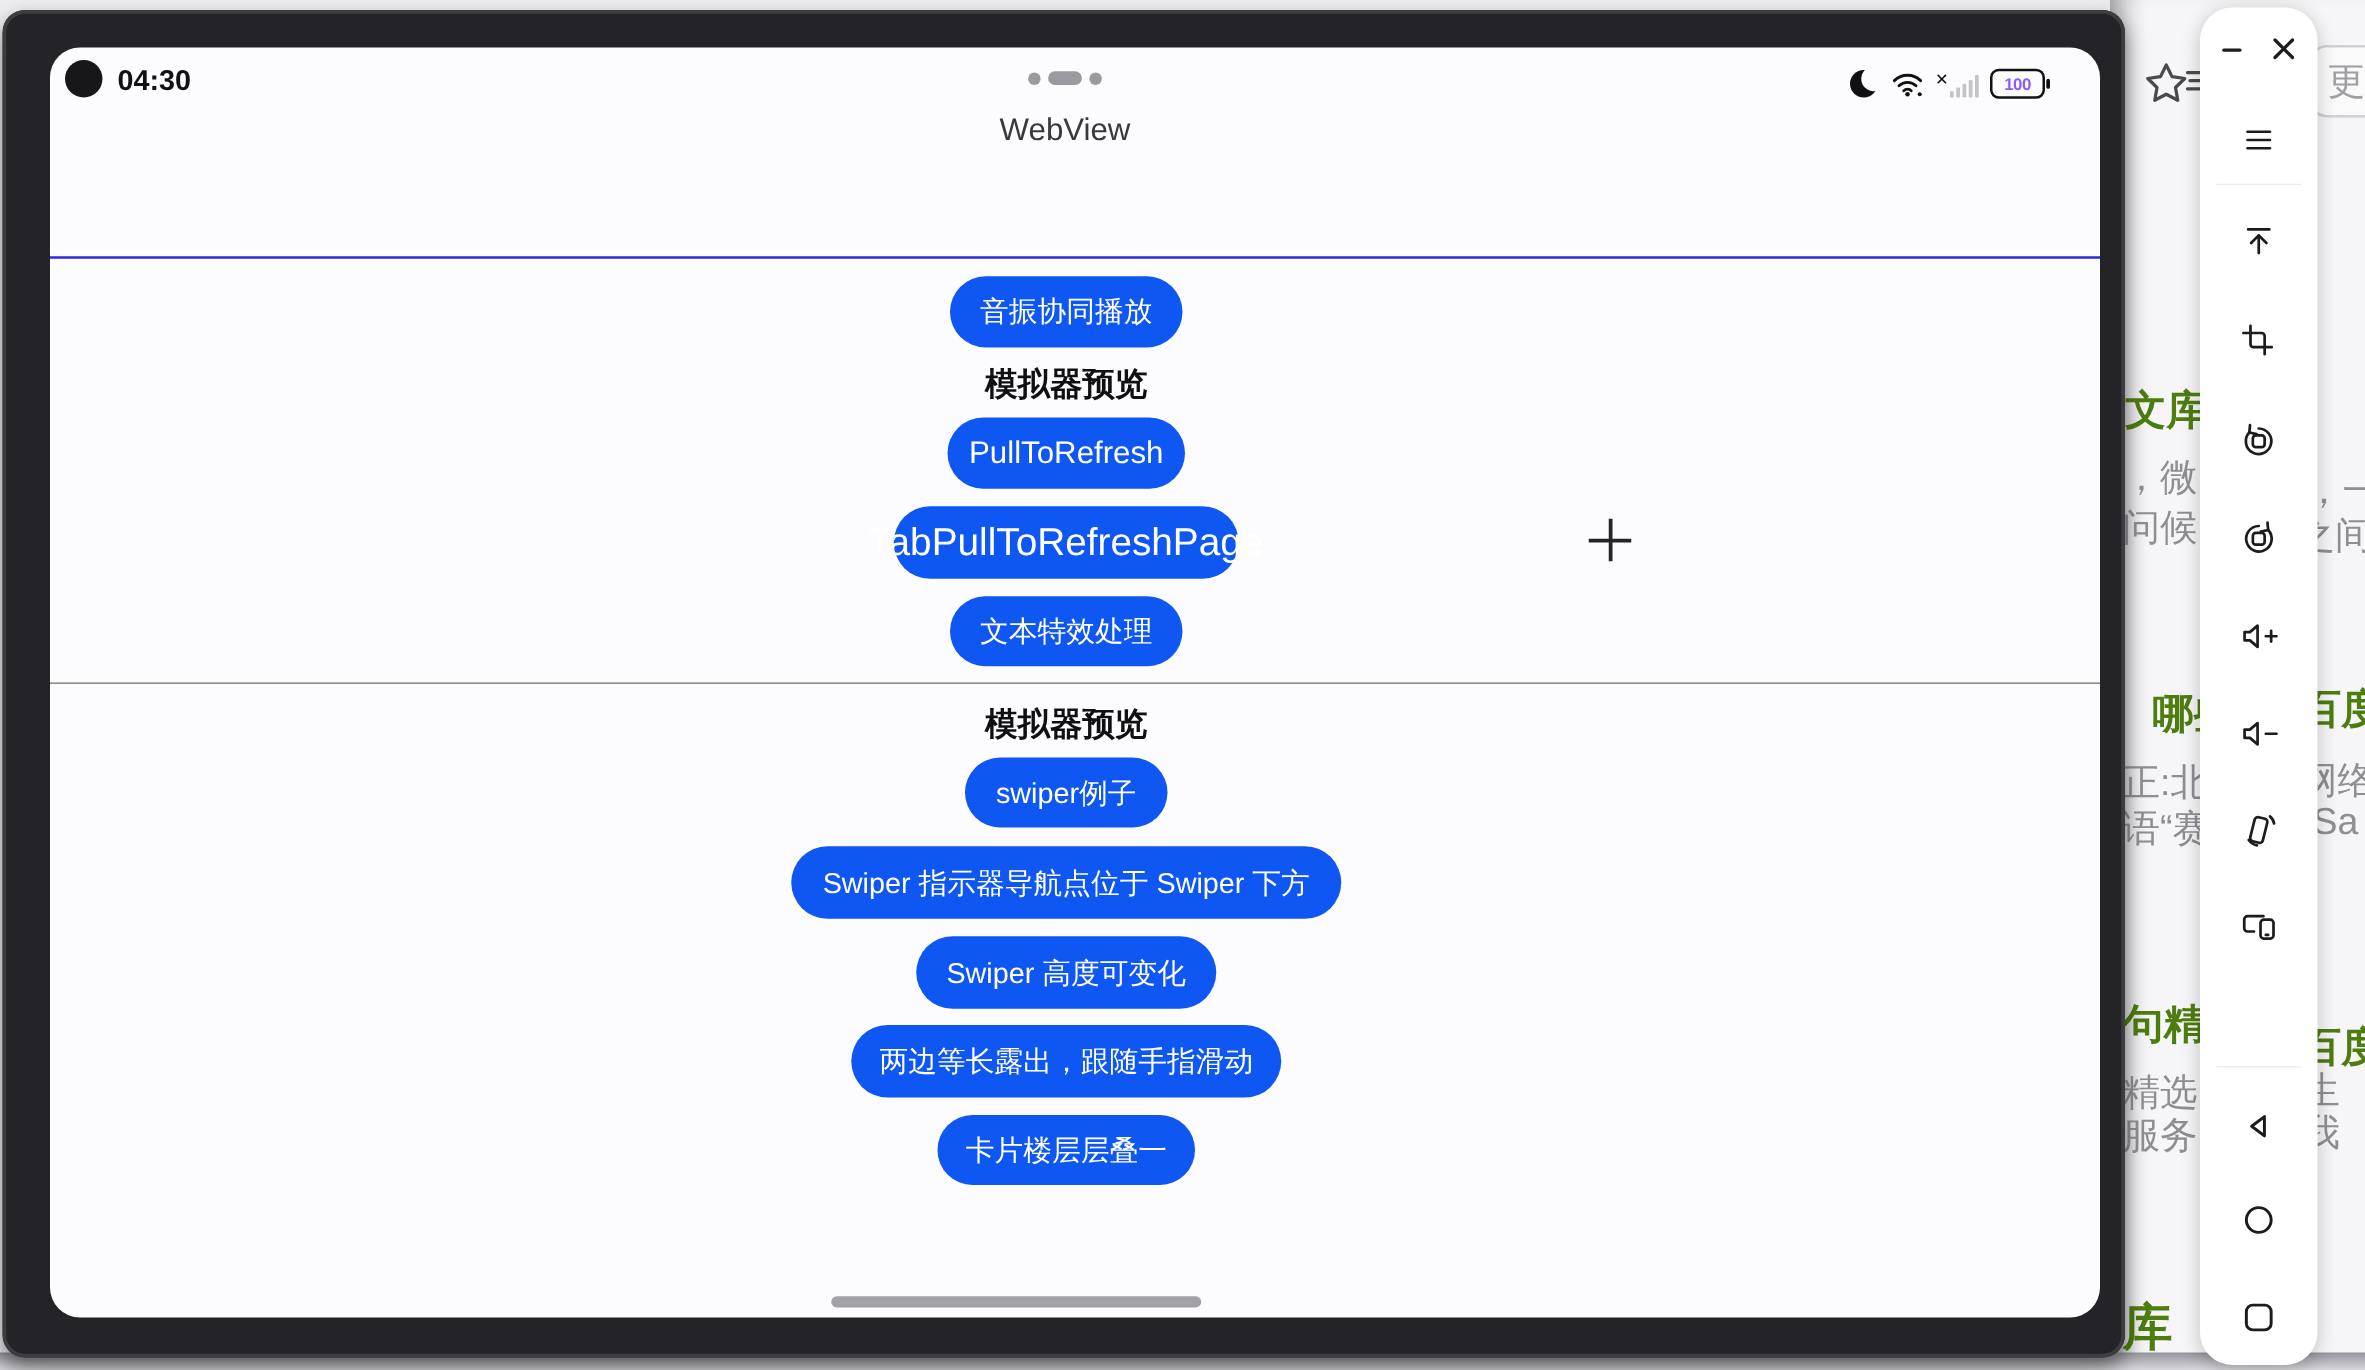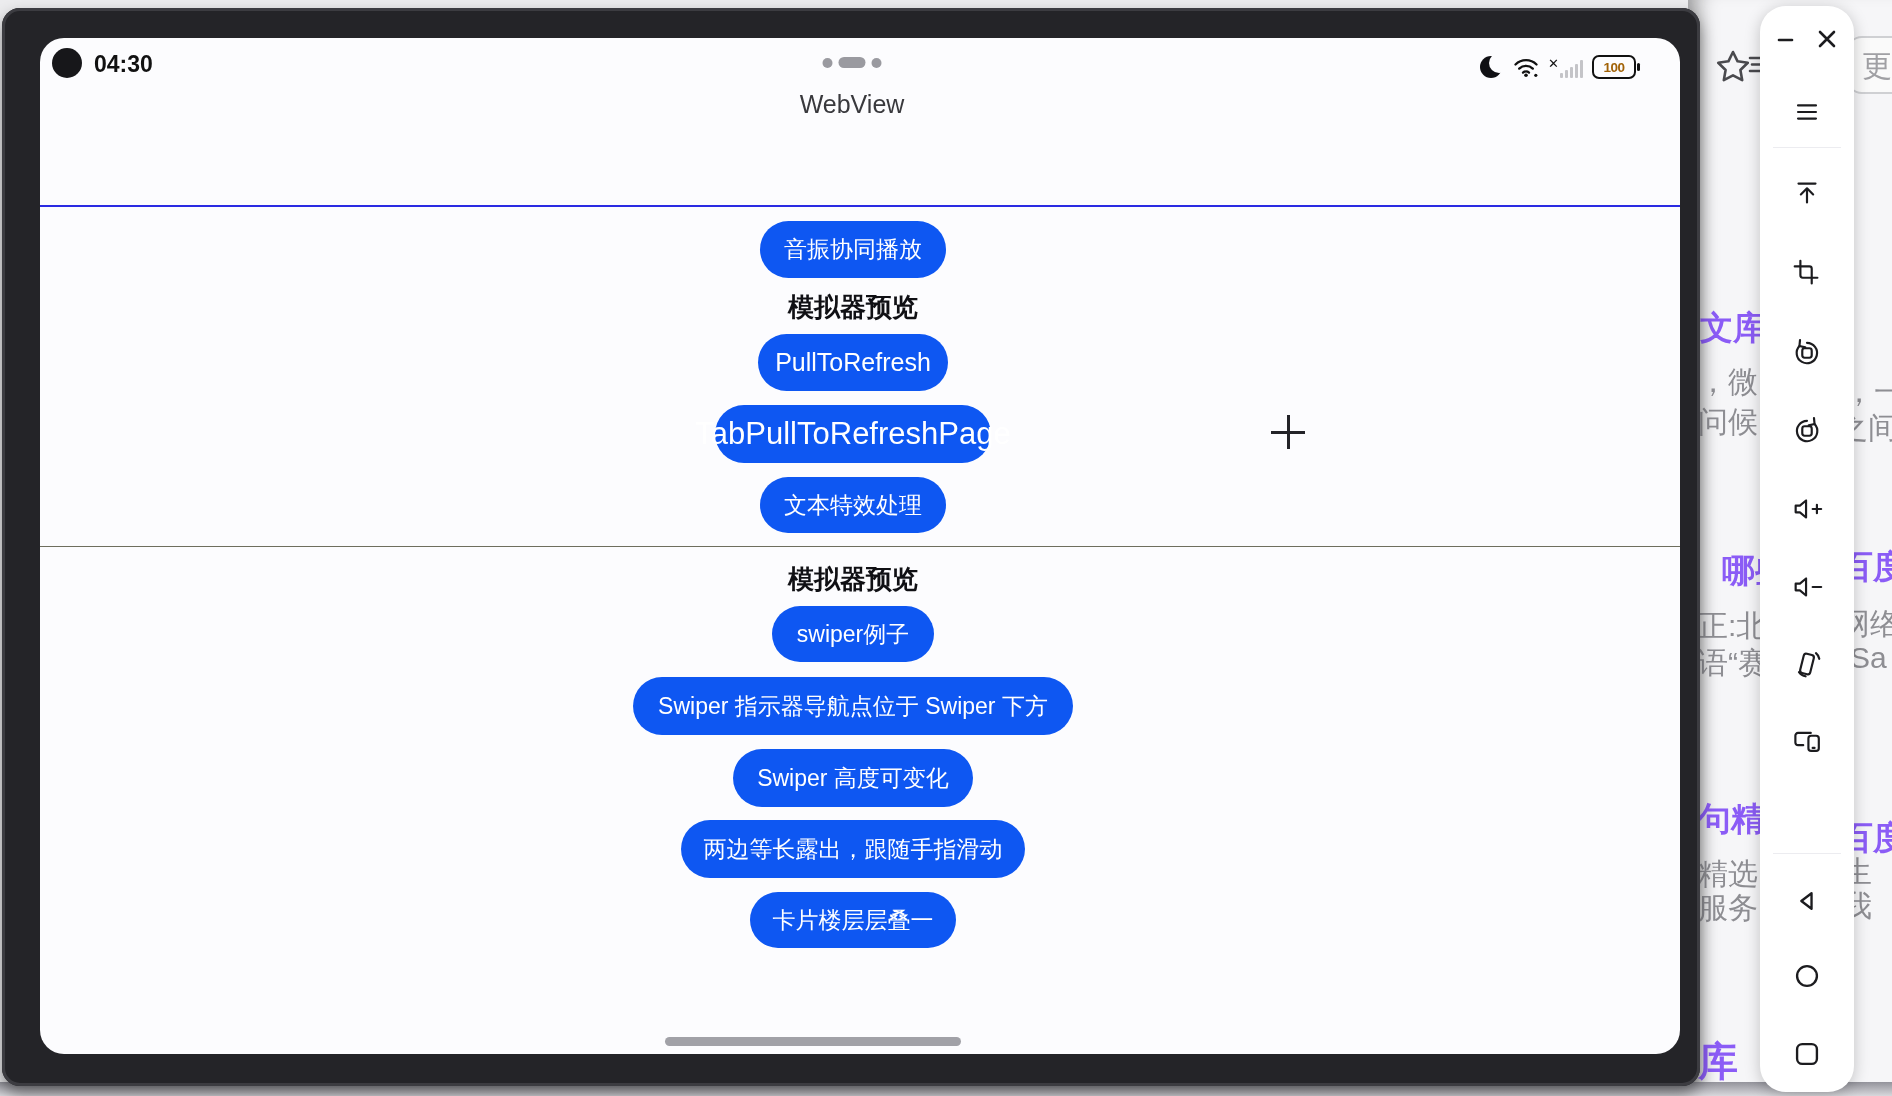--- a/index.html
+++ b/index.html
@@ -8,21 +8,21 @@
 
   
   .bg-page{position:absolute;left:1688px;top:0;width:204px;height:1096px;background:#f6f6f8;
            box-shadow:inset 26px 0 22px -18px rgba(0,0,0,.40);}
   .bottom-gap{position:absolute;left:0;top:1082px;width:1892px;height:14px;
               background:linear-gradient(#93939b,#d8d8dc);}
   .strip{position:absolute;top:0;height:1096px;overflow:hidden;z-index:6;}
   .strip-left{left:1698px;width:62px;}
   .strip-right{left:1836px;width:56px;}
   .strip-text{position:absolute;white-space:nowrap;font-size:30px;color:#8e8e93;}
-  .strip-text.bold{color:#8b5cf6;font-weight:700;font-size:33px;}
+  .strip-text.bold{color:#4d7c0f;font-weight:700;font-size:33px;}
   .strip-text.big{font-size:40px;}
   .more-btn{position:absolute;left:10px;top:36px;width:72px;height:58px;border:2px solid #cfd0d3;
             border-radius:16px;color:#a0a0a4;font-size:30px;line-height:56px;padding-left:14px;
             background:#fafafa;box-sizing:border-box;}
   .star-fav{position:absolute;left:1712px;top:44px;z-index:7;}
 
   
   .tablet{position:absolute;left:2px;top:8px;width:1698px;height:1078px;background:#242428;
           border-radius:18px;box-shadow:0 8px 16px rgba(0,0,0,.45), inset 0 0 0 3px #3c3c41;z-index:10;}
   .screen{position:absolute;left:38px;top:30px;width:1640px;height:1016px;background:#fcfcfe;
@@ -37,21 +37,21 @@
   .h-pill{width:27px;height:11px;}
   .sb-icons{position:absolute;right:44px;top:14px;display:flex;align-items:center;gap:9px;height:30px;}
   .moon{position:relative;width:24px;height:24px;overflow:hidden;}
   .moon::before{content:"";position:absolute;left:0;top:1px;width:22px;height:22px;border-radius:50%;background:#101014;}
   .moon::after{content:"";position:absolute;left:9px;top:-2px;width:20px;height:20px;border-radius:50%;background:#fcfcfe;}
   .bars{display:flex;align-items:flex-end;gap:2px;position:relative;padding-left:12px;height:22px;}
   .bars b{display:block;width:3px;background:#c4c4c8;border-radius:1px;}
   .bars .x{position:absolute;left:0;top:0;font-size:13px;font-weight:700;color:#111;font-style:normal;}
   .battery{position:relative;width:44px;height:24px;border:2.5px solid #111;border-radius:7px;
            display:flex;align-items:center;justify-content:center;box-sizing:border-box;}
-  .battery span{font-size:13.5px;font-weight:700;color:#a16207;letter-spacing:-.5px;}
+  .battery span{font-size:13.5px;font-weight:700;color:#8b5cf6;letter-spacing:-.5px;}
   .battery::after{content:"";position:absolute;right:-6px;top:6px;width:3.5px;height:8px;background:#111;border-radius:2px;}
 
   
   .app-title{position:absolute;left:812px;transform:translateX(-50%);top:52px;font-size:25px;color:#39393d;}
   .pill-btn{position:absolute;left:813px;transform:translateX(-50%);background:#0e57f2;color:#fff;
             border:none;border-radius:30px;display:flex;align-items:center;justify-content:center;
             white-space:nowrap;cursor:pointer;font-family:inherit;}
   .sec-header{position:absolute;left:813px;transform:translateX(-50%);font-size:26px;font-weight:700;color:#101014;white-space:nowrap;}
   .div-blue{position:absolute;left:0;right:0;top:167px;height:2px;background:#2a2ae2;}
   .div-gray{position:absolute;left:0;right:0;top:508px;height:1px;background:#6e6e5e;}

